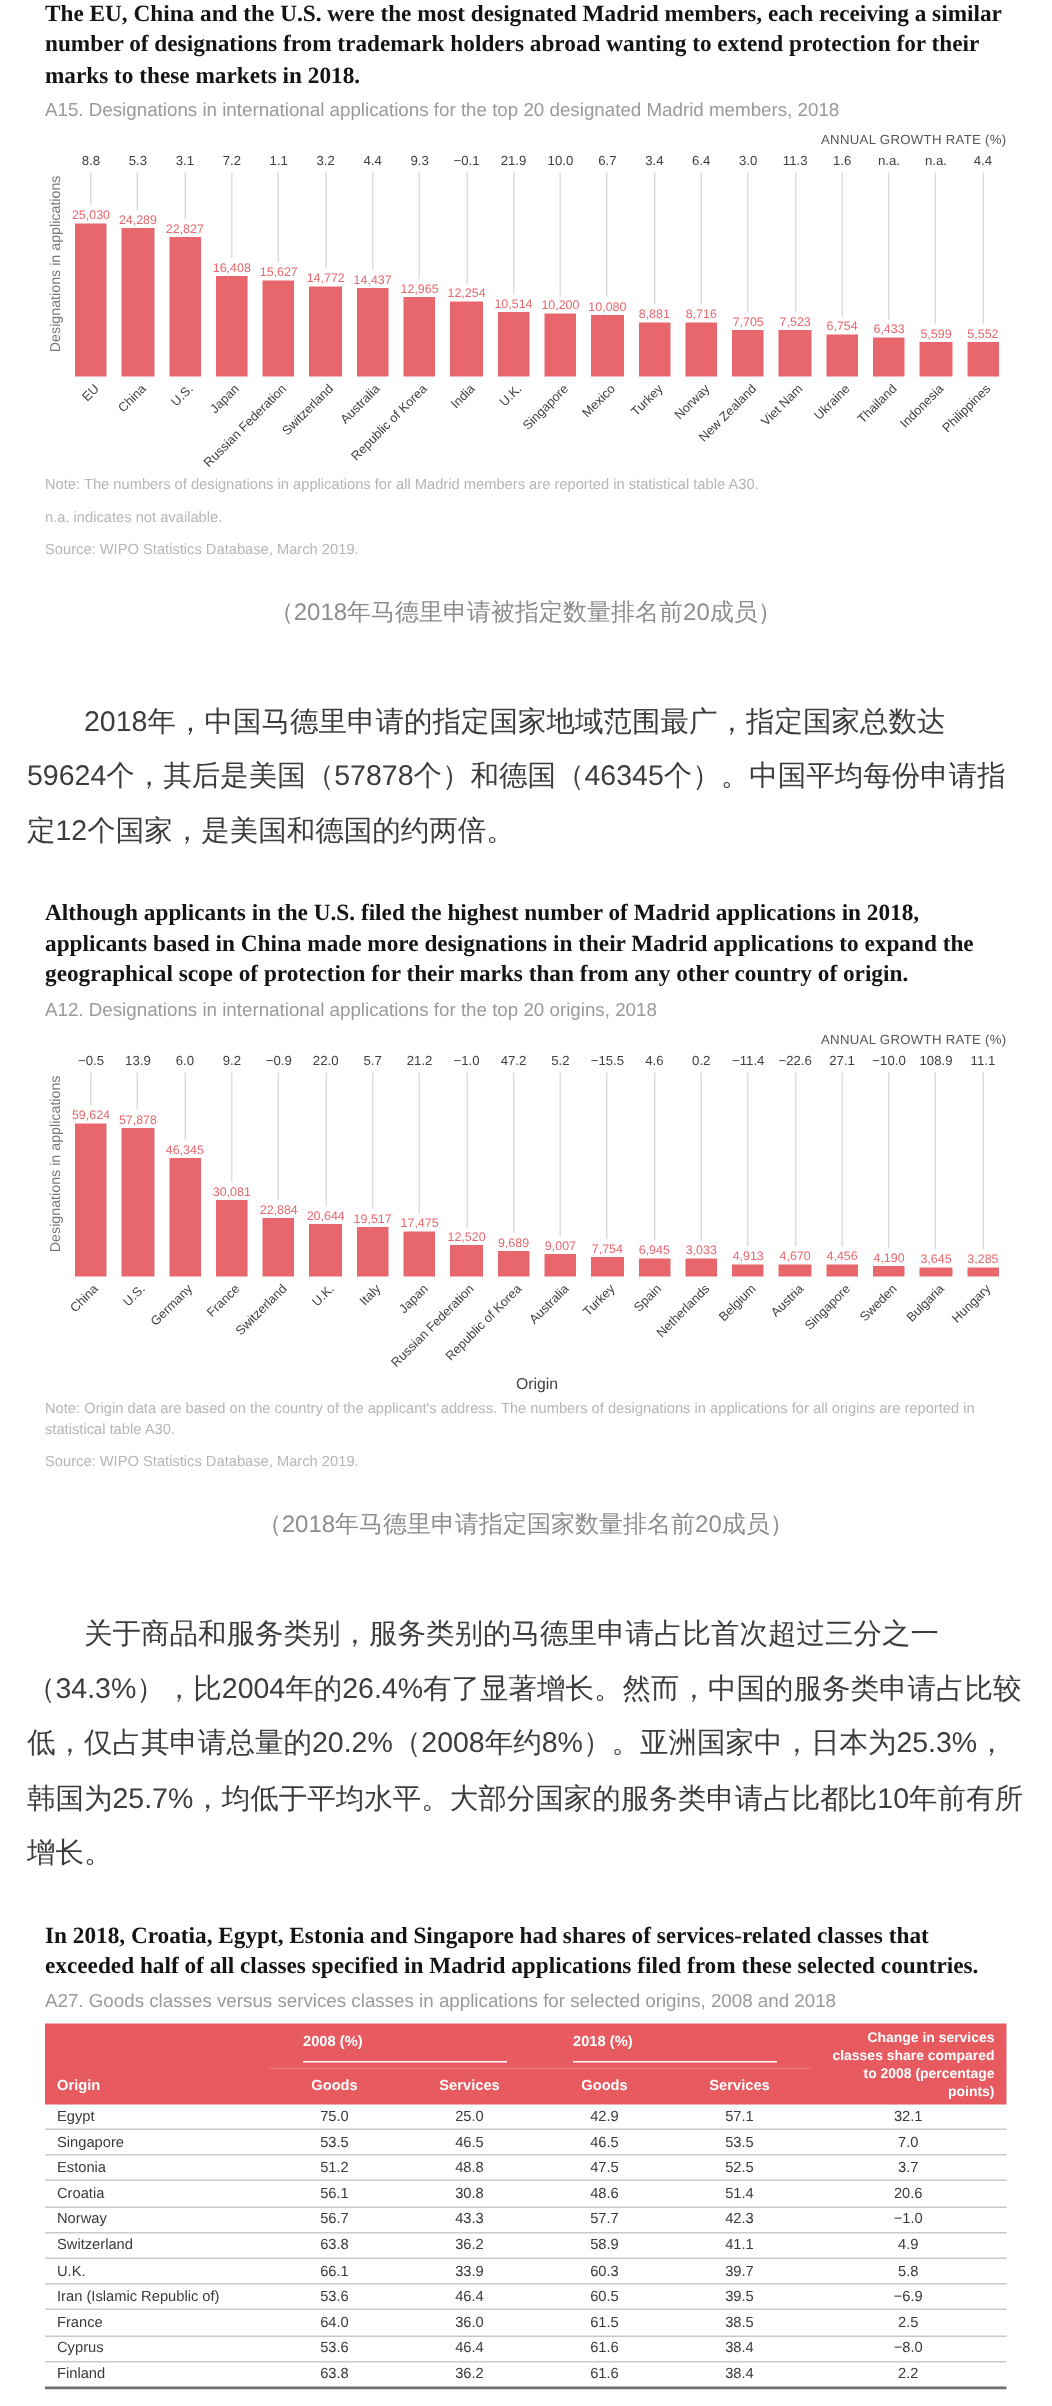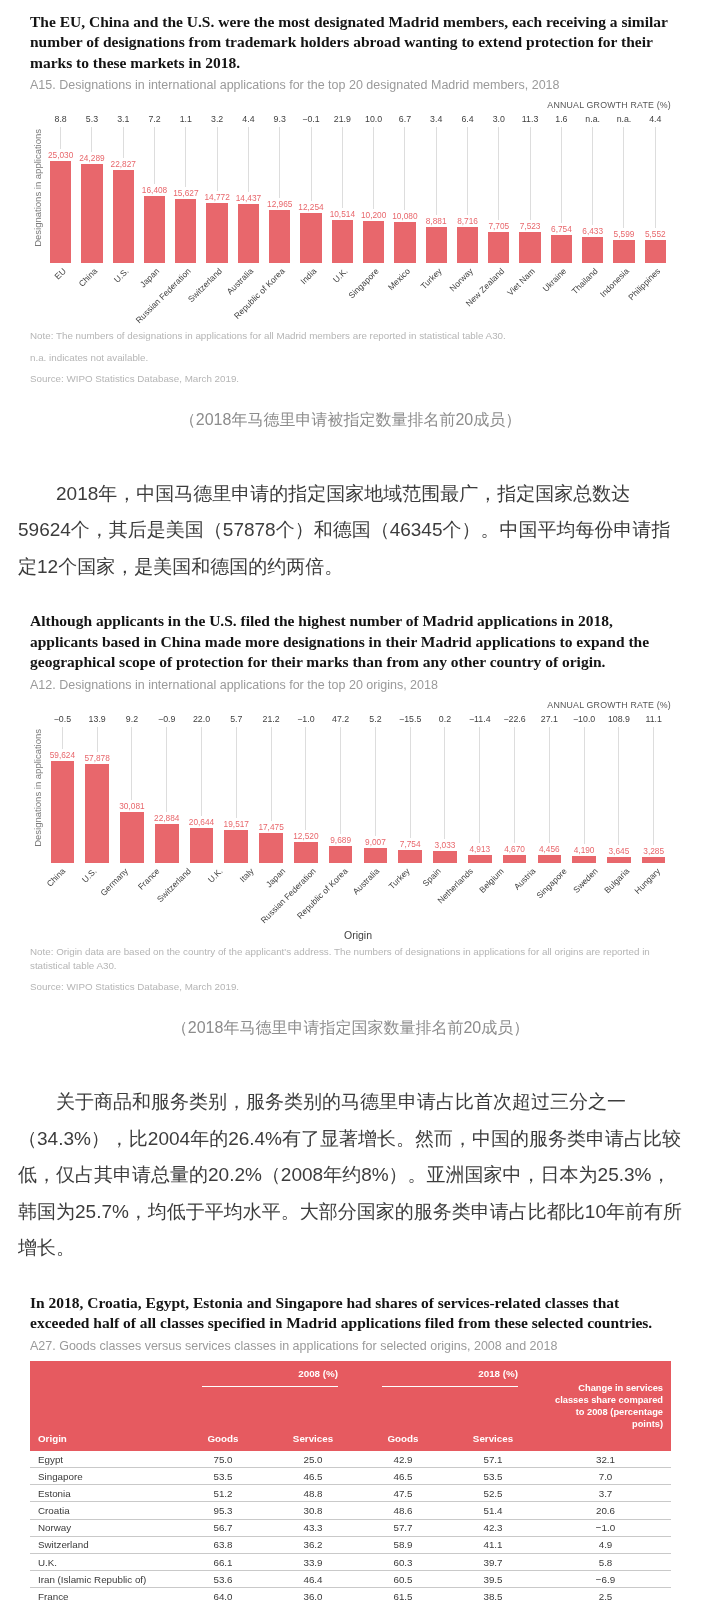--- a/index.html
+++ b/index.html
@@ -1,18 +1,18 @@
 <!DOCTYPE html>
 <html style="--accent: #E8676C; --table-accent: #E65A60;"><head>
 <meta charset="utf-8">
 <style>
   html,body{margin:0;padding:0;background:#fff;}
   body{width:701px;font-family:"Liberation Sans",sans-serif;color:#333;}
   .section{padding:0 30px;}
-  .headline{font-family:"Liberation Serif",serif;font-weight:700;font-size:15.5px;line-height:1.32;color:#141414;margin:12px 0 5px;}
+  .headline{font-family:"Liberation Serif",serif;font-weight:700;font-size:15.5px;line-height:1.32;color:#141414;margin:0 0 5px;}
   .figure-sub{color:#9a9a9a;font-size:12.5px;margin:2px 0 8px;}
 
   
   .chart{margin-top:4px;}
   .growth-header{text-align:right;font-size:8.8px;color:#555;letter-spacing:.2px;margin-bottom:3px;}
   .chart-main{display:flex;}
   .y-label{width:15px;display:flex;align-items:center;justify-content:center;}
   .y-label span{writing-mode:vertical-rl;transform:rotate(180deg);font-size:9.5px;color:#777;white-space:nowrap;}
   .cols{flex:1;display:flex;}
   .col{flex:1;display:flex;flex-direction:column;align-items:center;height:150px;}
@@ -29,23 +29,23 @@
   .notes p{margin:0 0 7px;}
 
   .caption-zh{text-align:center;color:#8c8c8c;font-size:16px;margin:24px 0 10px;}
   .para-zh{font-size:19px;color:#3c3c3c;line-height:1.92;text-indent:2em;margin:45px 0 26px;padding:0 18px;}
 
   
   table.a27{width:100%;border-collapse:collapse;font-size:9.8px;margin-top:2px;}
   table.a27 thead th{background:var(--table-accent,#E65A60);color:#fff;font-weight:700;}
   th.origin-h{text-align:left;vertical-align:bottom;padding:4px 8px 7px;}
   th.group-h{padding:7px 0 0;vertical-align:top;}
-  th.group-h .span-head{display:block;text-align:right;border-bottom:1px solid #fff;padding-bottom:7px;margin:0 22px;}
+  th.group-h .span-head{display:block;text-align:left;border-bottom:1px solid #fff;padding-bottom:7px;margin:0 22px;}
   th.sub-h{text-align:center;vertical-align:bottom;padding:2px 0 7px;}
-  th.change-h{text-align:right;vertical-align:middle;font-size:9.3px;line-height:1.3;padding:21px 8px;}
+  th.change-h{text-align:right;vertical-align:middle;font-size:9.3px;line-height:1.3;padding:3px 8px;}
   table.a27 tbody td{border-bottom:1px solid #c9c9c9;padding:2.6px 8px;color:#3a3a3a;text-align:center;}
   table.a27 tbody td.origin-cell{text-align:left;}
   table.a27 tbody tr:last-child td{border-bottom:2px solid #6e6e6e;}
 </style>
 </head>
 <body>
 
 <div>
 
   <div class="section">
@@ -273,20 +273,26 @@
               <div class="value">59,624</div>
               <div class="bar" style="height: 102px;"></div>
             </div>
             <div class="col">
               <div class="growth">13.9</div>
               <div class="connector"></div>
               <div class="value">57,878</div>
               <div class="bar" style="height: 99px;"></div>
             </div>
             <div class="col">
+              <div class="growth">6.0</div>
+              <div class="connector"></div>
+              <div class="value">46,345</div>
+              <div class="bar" style="height: 79px;"></div>
+            </div>
+            <div class="col">
               <div class="growth">9.2</div>
               <div class="connector"></div>
               <div class="value">30,081</div>
               <div class="bar" style="height: 51px;"></div>
             </div>
             <div class="col">
               <div class="growth">−0.9</div>
               <div class="connector"></div>
               <div class="value">22,884</div>
               <div class="bar" style="height: 39px;"></div>
@@ -325,20 +331,26 @@
               <div class="growth">5.2</div>
               <div class="connector"></div>
               <div class="value">9,007</div>
               <div class="bar" style="height: 15px;"></div>
             </div>
             <div class="col">
               <div class="growth">−15.5</div>
               <div class="connector"></div>
               <div class="value">7,754</div>
               <div class="bar" style="height: 13px;"></div>
+            </div>
+            <div class="col">
+              <div class="growth">4.6</div>
+              <div class="connector"></div>
+              <div class="value">6,945</div>
+              <div class="bar" style="height: 12px;"></div>
             </div>
             <div class="col">
               <div class="growth">0.2</div>
               <div class="connector"></div>
               <div class="value">3,033</div>
               <div class="bar" style="height: 12px;"></div>
             </div>
             <div class="col">
               <div class="growth">−11.4</div>
               <div class="connector"></div>
@@ -503,21 +515,21 @@
           <tr>
             <td class="origin-cell">Estonia</td>
             <td>51.2</td>
             <td>48.8</td>
             <td>47.5</td>
             <td>52.5</td>
             <td>3.7</td>
           </tr>
           <tr>
             <td class="origin-cell">Croatia</td>
-            <td>95.3</td>
+            <td>56.1</td>
             <td>30.8</td>
             <td>48.6</td>
             <td>51.4</td>
             <td>20.6</td>
           </tr>
           <tr>
             <td class="origin-cell">Norway</td>
             <td>56.7</td>
             <td>43.3</td>
             <td>57.7</td>

